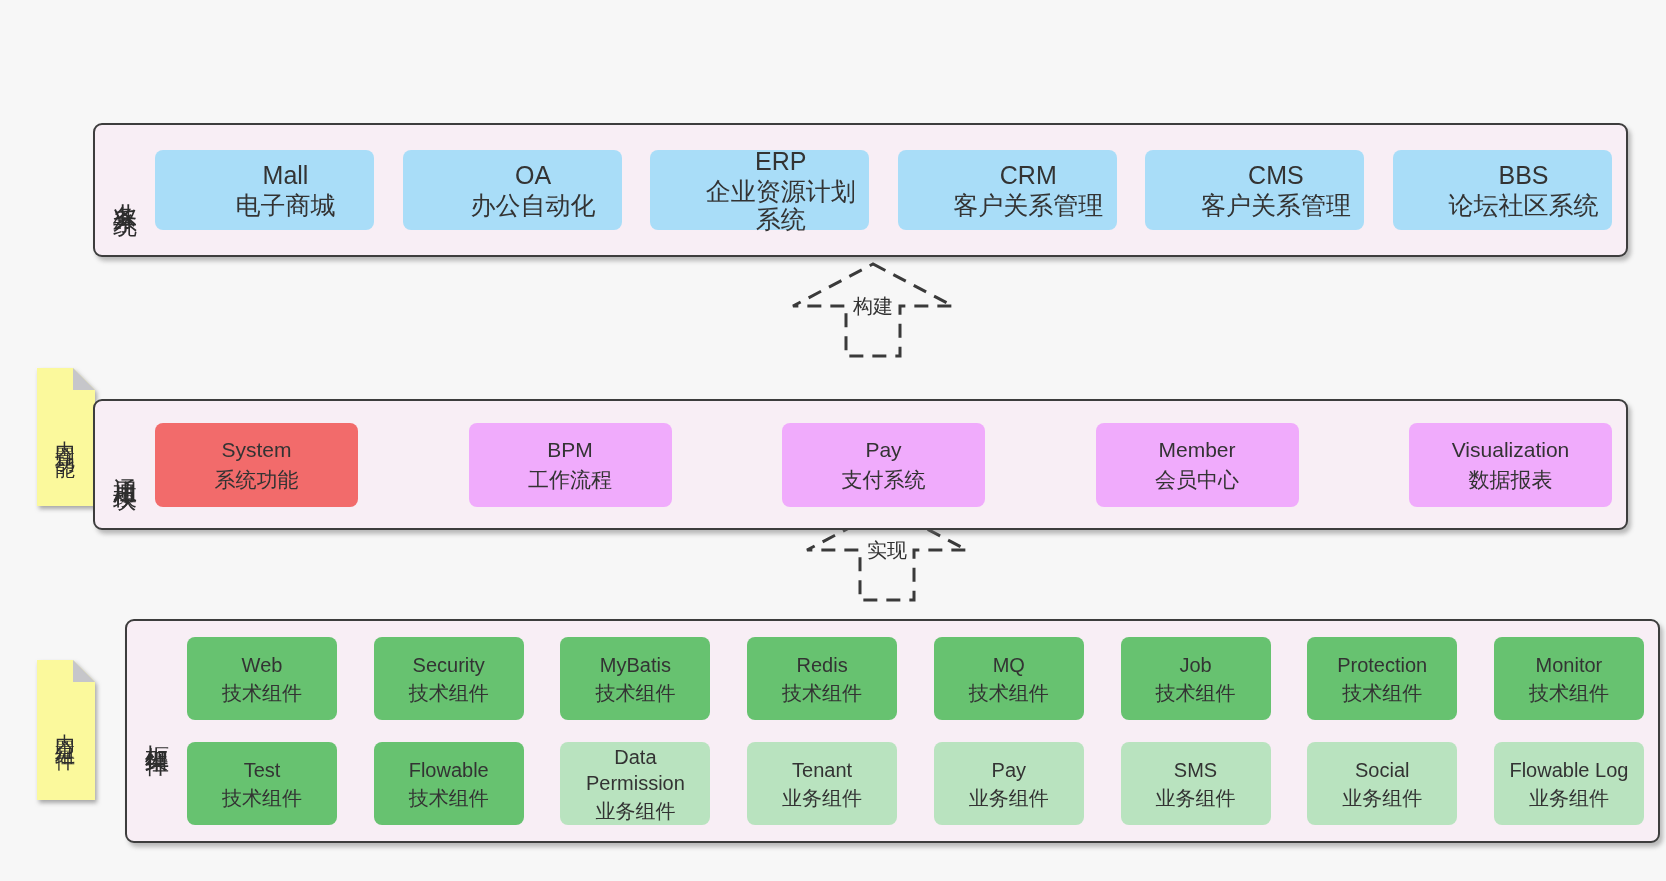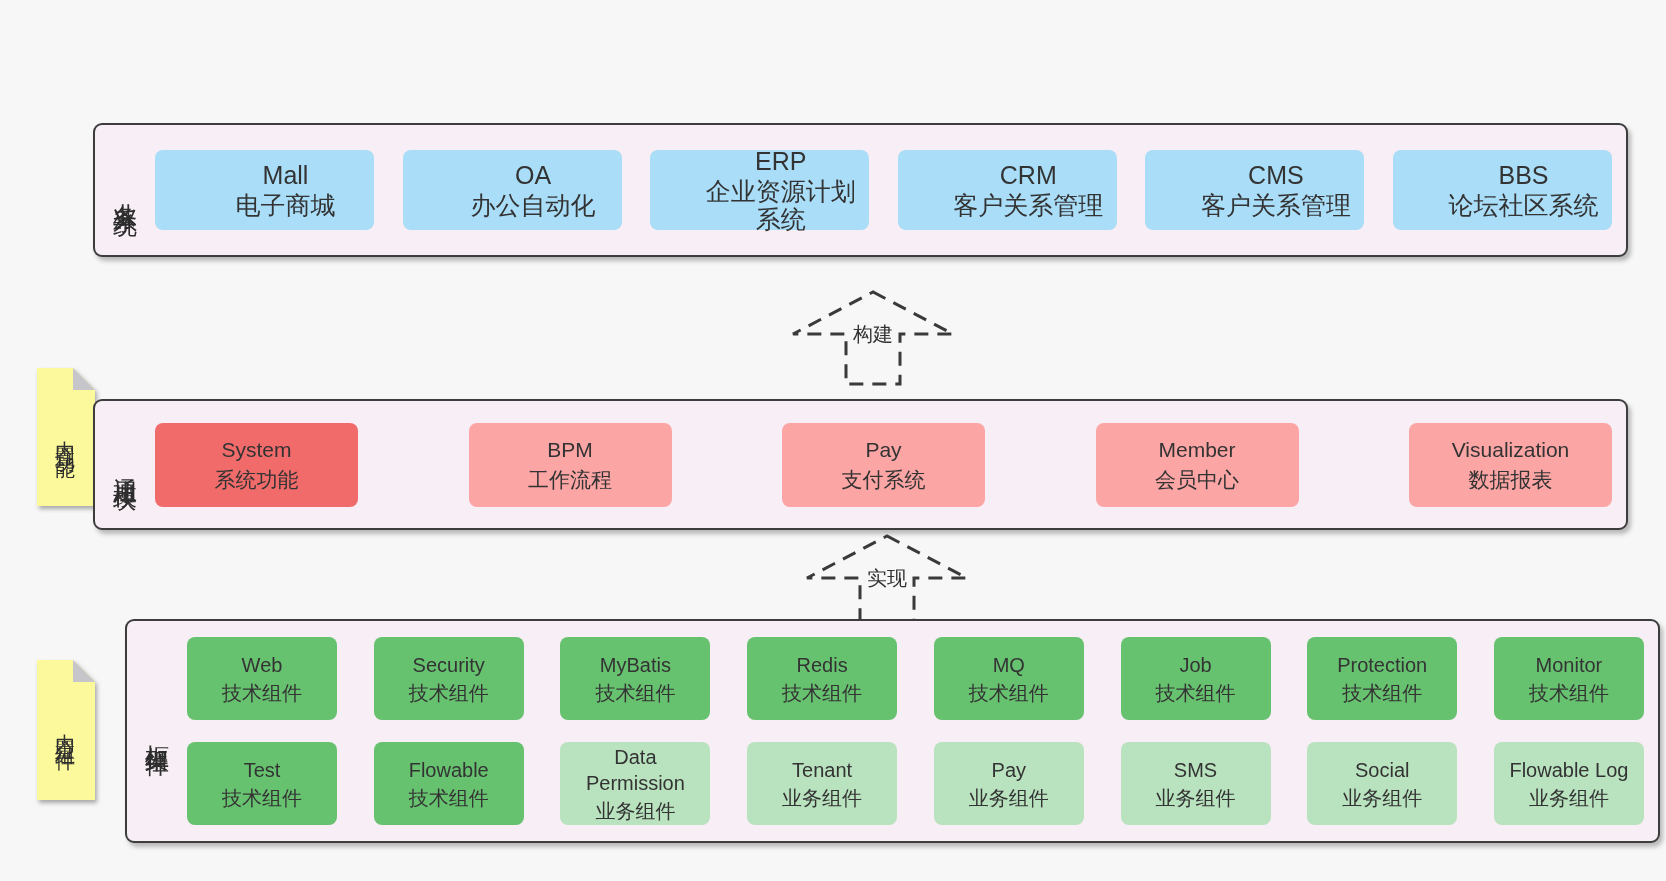--- a/index.html
+++ b/index.html
@@ -27,26 +27,26 @@
   
   .box{
     border-radius:8px;display:flex;flex-direction:column;justify-content:center;
     align-items:center;text-align:center;gap:2px;box-sizing:border-box;padding:2px 4px;
   }
   .band-1 .box{width:219px;height:80px;font-size:25px;line-height:28px;padding-left:46px;}
   .band-2 .box{width:203px;height:84px;font-size:21px;line-height:28px;}
   .band-3 .box{width:150px;height:83px;font-size:20px;line-height:26px;}
   .v-blue{background:#a9ddf8;}
   .v-red{background:#f26b6b;}
-  .v-pink{background:#fca5a5;}
+  .v-pink{background:#f0abfc;}
   .v-green{background:#67c270;}
   .v-green-light{background:#b9e3bf;}
   .box-title,.box-sub{color:#333;}
   
-  .arrow{position:absolute;width:170px;height:100px;z-index:1;margin-top:28px;}
+  .arrow{position:absolute;width:170px;height:100px;z-index:1;}
   .arrow-1{left:788px;top:260px;}
   .arrow-2{left:802px;top:504px;}
   .arrow svg{display:block;width:170px;height:100px;}
   .arrow-label{
     position:absolute;top:33px;left:50%;transform:translateX(-50%);
     background:#f7f7f7;padding:0 4px;font-size:20px;color:#333;white-space:nowrap;
   }
   
   .sticky{position:absolute;left:37px;width:58px;filter:drop-shadow(2px 3px 2px rgba(90,90,90,.5));z-index:1;}
   .sticky-1{top:368px;height:138px;}

